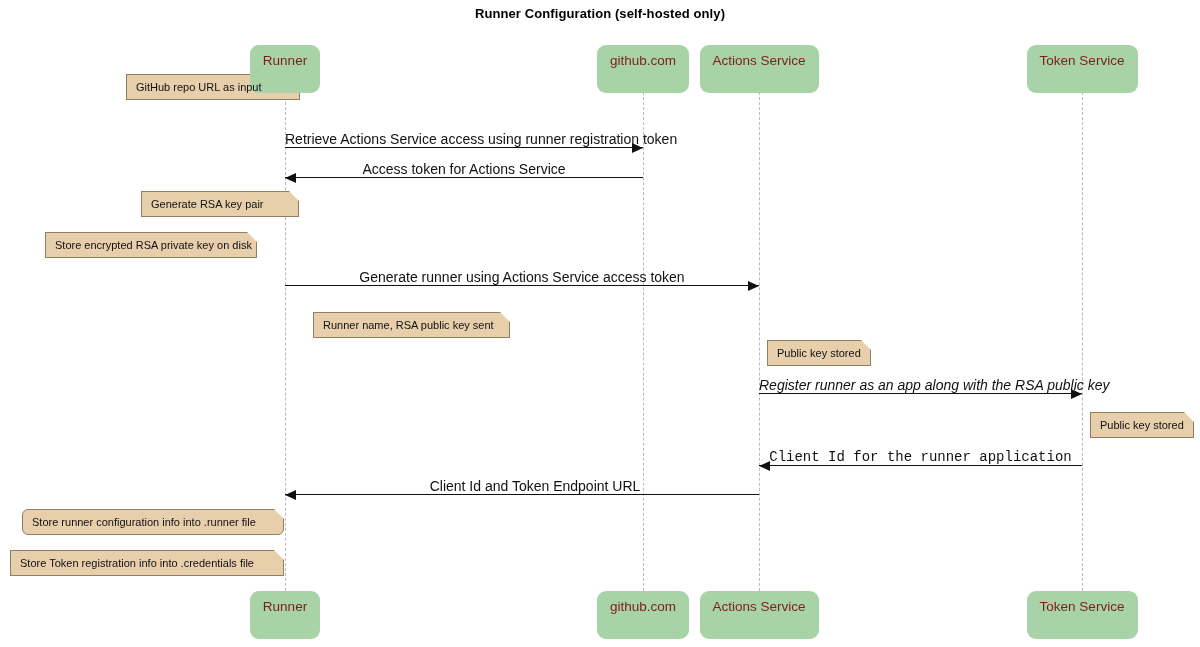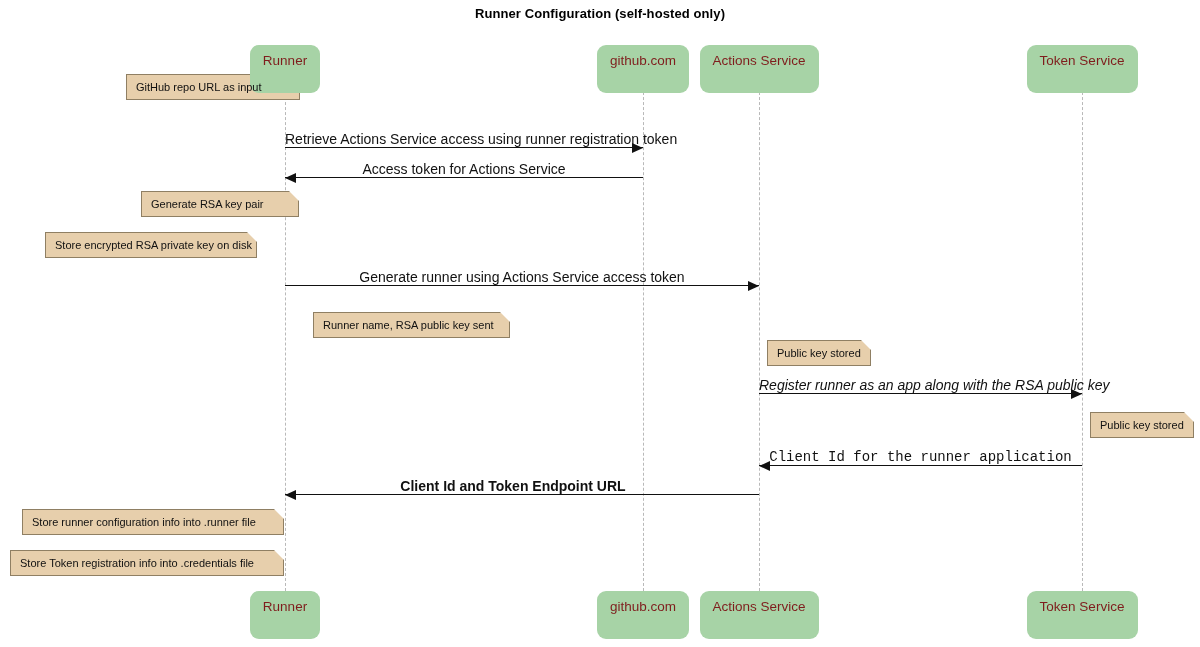--- a/index.html
+++ b/index.html
@@ -146,30 +146,30 @@
       <div class="arrow-head right" style="top: 280.7px; left: 748px;"></div>
       <div class="msg-label" style="left: 285px; width: 474px; top: 269px;">Generate runner using Actions Service access token</div>
       <div class="msg-line" style="left: 759px; top: 393px; width: 323px;"></div>
       <div class="arrow-head right" style="top: 388.7px; left: 1071px;"></div>
       <div class="msg-label" style="left: 759px; width: 323px; top: 377px; font-style: italic;">Register runner as an app along with the RSA public key</div>
       <div class="msg-line" style="left: 759px; top: 465px; width: 323px;"></div>
       <div class="arrow-head left" style="top: 460.7px; left: 759px;"></div>
       <div class="msg-label" style="left: 759px; width: 323px; top: 449px; font-family: Liberation Mono, monospace;">Client Id for the runner application</div>
       <div class="msg-line" style="left: 285px; top: 494px; width: 474px;"></div>
       <div class="arrow-head left" style="top: 489.7px; left: 285px;"></div>
-      <div class="msg-label" style="left: 276px; width: 474px; top: 478px; font-weight: bold;">Client Id and Token Endpoint URL</div>
+      <div class="msg-label" style="left: 298px; width: 474px; top: 478px;">Client Id and Token Endpoint URL</div>
     </div>
   <div id="note-layer">
       <div class="note" style="left: 126px; top: 74px; width: 174px;"><span class="note-text">GitHub repo URL as input</span><span class="fold"></span><span class="fold-edge"></span></div>
       <div class="note" style="left: 141px; top: 191px; width: 158px;"><span class="note-text">Generate RSA key pair</span><span class="fold"></span><span class="fold-edge"></span></div>
       <div class="note" style="left: 45px; top: 232px; width: 212px;"><span class="note-text">Store encrypted RSA private key on disk</span><span class="fold"></span><span class="fold-edge"></span></div>
       <div class="note" style="left: 293px; top: 312px; width: 197px; margin-left: 20px;"><span class="note-text">Runner name, RSA public key sent</span><span class="fold"></span><span class="fold-edge"></span></div>
       <div class="note" style="left: 767px; top: 340px; width: 104px;"><span class="note-text">Public key stored</span><span class="fold"></span><span class="fold-edge"></span></div>
       <div class="note" style="left: 1090px; top: 412px; width: 104px;"><span class="note-text">Public key stored</span><span class="fold"></span><span class="fold-edge"></span></div>
-      <div class="note" style="left: 22px; top: 509px; width: 262px;"><span class="note-text">Store runner configuration info into .runner file</span><span class="fold"></span><span class="fold-edge"></span></div>
+      <div class="note" style="left: 22px; top: 509px; width: 262px; border-radius: 6px;"><span class="note-text">Store runner configuration info into .runner file</span><span class="fold"></span><span class="fold-edge"></span></div>
       <div class="note" style="left: 10px; top: 550px; width: 274px;"><span class="note-text">Store Token registration info into .credentials file</span><span class="fold"></span><span class="fold-edge"></span></div>
     </div>
   <div id="participant-layer">
       <div class="participant" style="width: 70px; left: 250px; top: 45px;">Runner</div>
       <div class="participant" style="width: 70px; left: 250px; top: 591px;">Runner</div>
       <div class="participant" style="width: 92px; left: 597px; top: 45px;">github.com</div>
       <div class="participant" style="width: 92px; left: 597px; top: 591px;">github.com</div>
       <div class="participant" style="width: 119px; left: 699.5px; top: 45px;">Actions Service</div>
       <div class="participant" style="width: 119px; left: 699.5px; top: 591px;">Actions Service</div>
       <div class="participant" style="width: 111px; left: 1026.5px; top: 45px;">Token Service</div>

